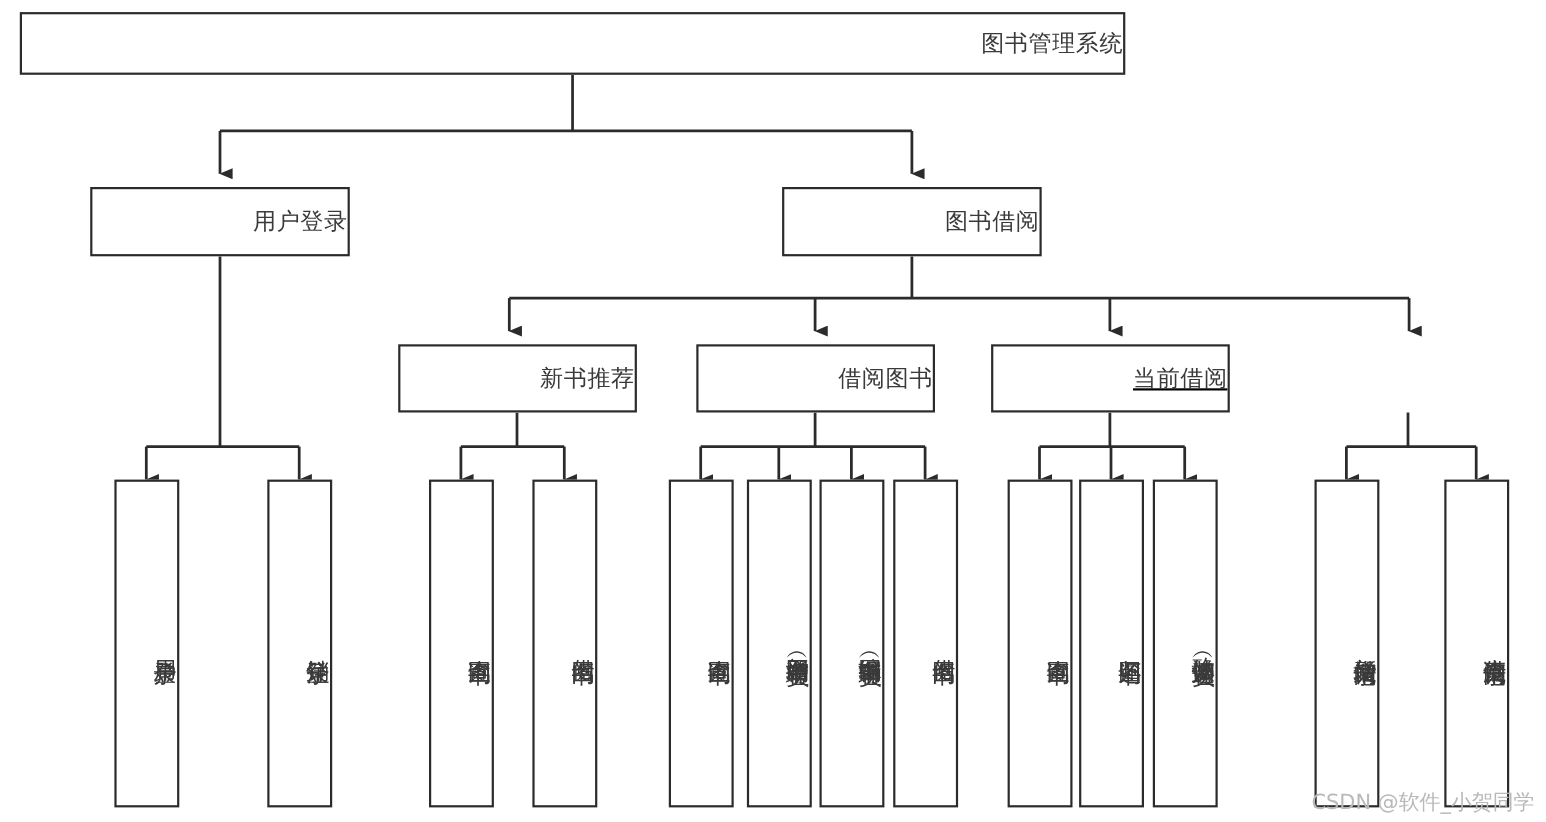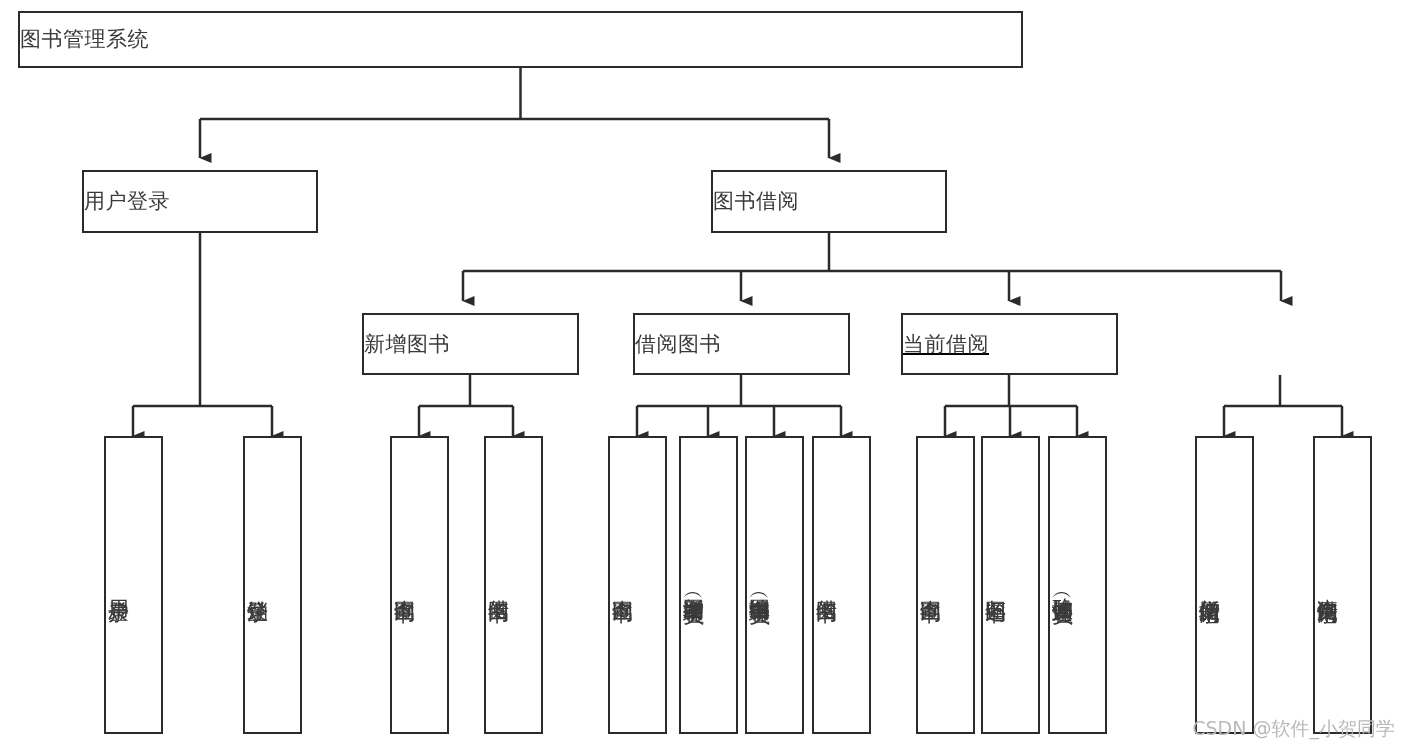--- a/index.html
+++ b/index.html
@@ -26,21 +26,21 @@
     width: 1405px;
     height: 747px;
   }
   .node {
     position: absolute;
     box-sizing: border-box;
     background: #ffffff;
     border: 2px solid #2b2b2b;
     display: flex;
     align-items: center;
-    justify-content: flex-start;
+    justify-content: flex-end;
     overflow: hidden;
   }
   .node-label {
     font-size: 21px;
     color: #3a3a3a;
     line-height: 1.18;
     letter-spacing: 0.5px;
     white-space: nowrap;
   }
   .node.vertical .node-label {
@@ -122,21 +122,21 @@
   </div>
 
   <div class="node" style="left:82px; top:170px; width:236px; height:63px;">
     <span class="node-label">用户登录</span>
   </div>
   <div class="node" style="left:711px; top:170px; width:236px; height:63px;">
     <span class="node-label">图书借阅</span>
   </div>
 
   <div class="node" style="left:362px; top:313px; width:217px; height:62px;">
-    <span class="node-label">新增图书</span>
+    <span class="node-label">新书推荐</span>
   </div>
   <div class="node" style="left:633px; top:313px; width:217px; height:62px;">
     <span class="node-label">借阅图书</span>
   </div>
   <div class="node" style="left:901px; top:313px; width:217px; height:62px;text-decoration:underline;">
     <span class="node-label">当前借阅</span>
   </div>
 
   <div class="node vertical" style="left:104px; top:436px; width:59px; height:298px;">
     <span class="node-label">用户登录</span>

